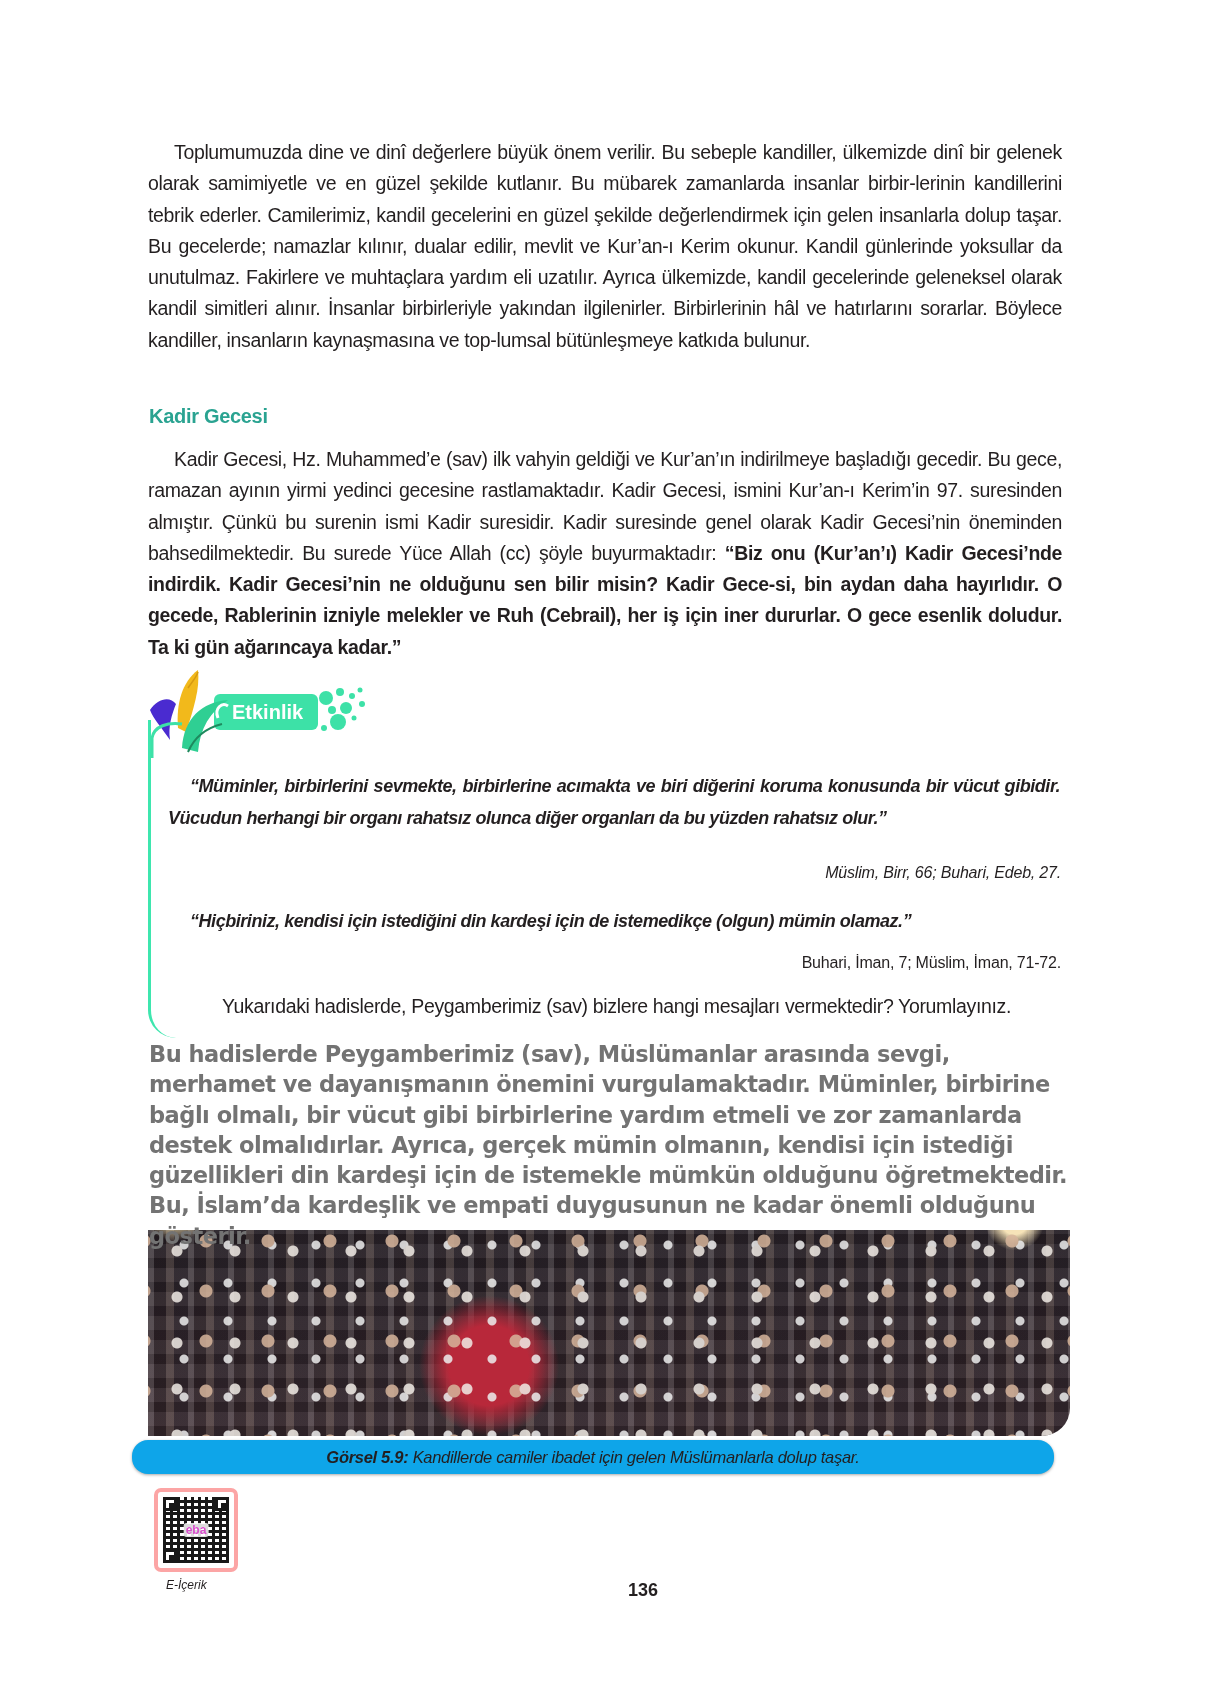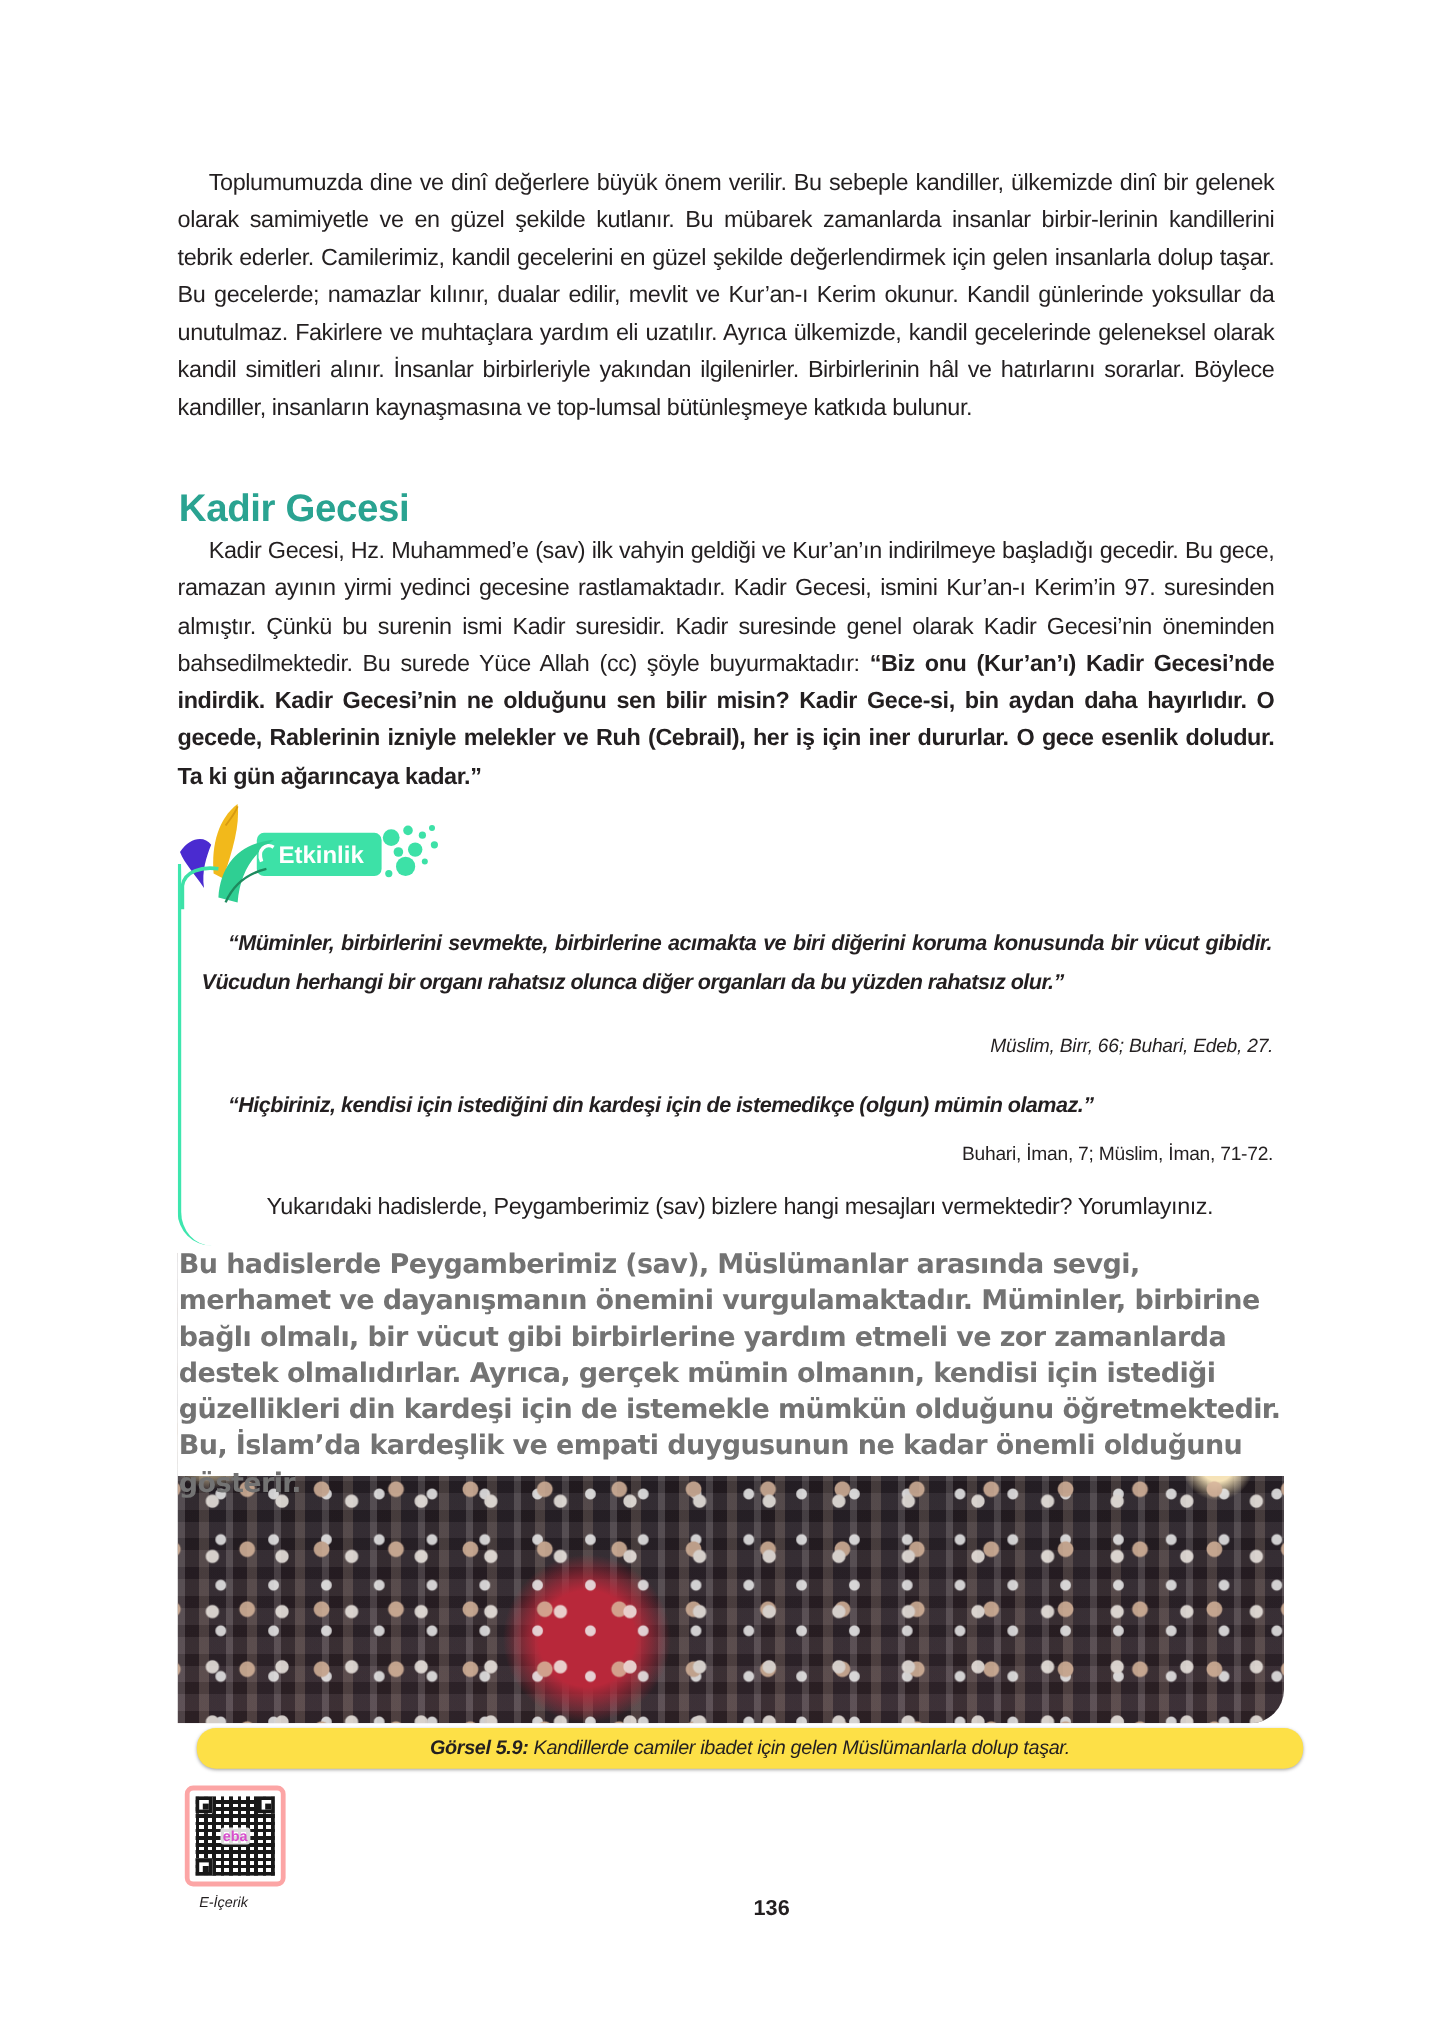--- a/index.html
+++ b/index.html
@@ -3,21 +3,21 @@
 <meta charset="utf-8">
 <style>
   html, body { margin:0; padding:0; background:#ffffff; }
   body { width:1211px; height:1683px; position:relative; overflow:hidden;
          font-family:"Liberation Sans", "DejaVu Sans", sans-serif; color:#231f20; }
   .para { position:absolute; left:148px; width:914px; font-size:19.5px; line-height:31.3px;
           text-align:justify; letter-spacing:-0.35px; }
   .para .ind { display:inline-block; width:26px; }
   .para b { font-weight:bold; }
   #p1 { top:137px; }
-  #h-kadir { position:absolute; left:149px; top:405px; font-size:32px; font-weight:bold; color:#2aa391; letter-spacing:-0.3px; }
+  #h-kadir { position:absolute; left:149px; top:405px; font-size:20px; font-weight:bold; color:#2aa391; letter-spacing:-0.3px; }
   #p2 { top:444px; }
 
   
   #etk-badge { position:absolute; left:148px; top:668px; width:240px; height:90px; }
   #etk-frame { position:absolute; left:148px; top:720px; width:930px; height:318px;
                border-left:3px solid #3ee6ae; border-bottom:0; border-radius:0 0 0 28px; }
   .hadis { position:absolute; left:168px; width:892px; font-size:18px; line-height:31.5px;
            font-weight:bold; letter-spacing:-0.45px; text-align:justify;font-style:italic; }
   .hadis .ind { display:inline-block; width:22px; }
   #h1 { top:771px; }
@@ -39,22 +39,22 @@
   #photo .heads { position:absolute; inset:0;
      background:
       radial-gradient(circle, #f1ece6 0 5px, transparent 6px) 0 0/58px 46px,
       radial-gradient(circle, #d7b59c 0 6px, transparent 7px) 27px 22px/62px 50px,
       radial-gradient(circle, #eee 0 4px, transparent 5px) 14px 30px/44px 38px;
      opacity:0.85; }
   #answer-box { position:absolute; left:148px; top:1040px; width:922px; height:190px; background:#ffffff; }
   #answer { position:absolute; left:149px; top:1039px; width:920px; color:#737373; font-size:22.5px; line-height:30.3px;
             font-weight:bold; letter-spacing:-0.5px; font-family:"DejaVu Sans", "Liberation Sans", sans-serif; }
 
-  #caption { position:absolute; left:164px; top:1440px; width:922px; height:34px; border-radius:16px;
-             background:#fde047; box-shadow:0 1px 3px rgba(0,0,0,0.35); text-align:center;
+  #caption { position:absolute; left:132px; top:1440px; width:922px; height:34px; border-radius:16px;
+             background:#0ea5e9; box-shadow:0 1px 3px rgba(0,0,0,0.35); text-align:center;
              font-size:16.5px; line-height:34px; font-style:italic; letter-spacing:-0.3px; }
   #caption b { font-weight:bold; }
 
   #qr { position:absolute; left:154px; top:1488px; width:76px; height:76px; border:4px solid #fca5a5; border-radius:7px;
         background:#fff; display:flex; align-items:center; justify-content:center; }
   #qr .code { width:66px; height:66px; position:relative;
      background:
        repeating-linear-gradient(0deg, #000 0 3px, transparent 3px 6px),
        repeating-linear-gradient(90deg, #000 0 3px, transparent 3px 7px);
      opacity:0.9; }

